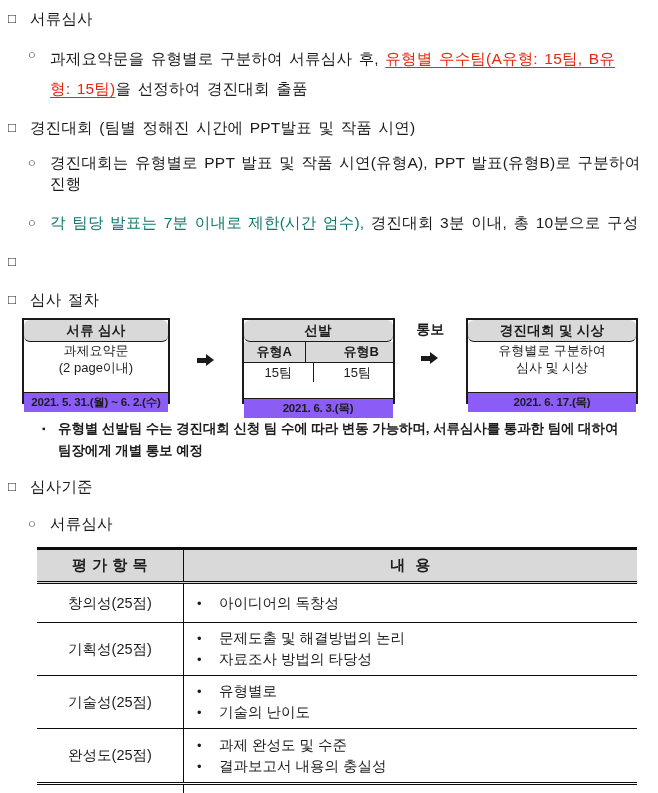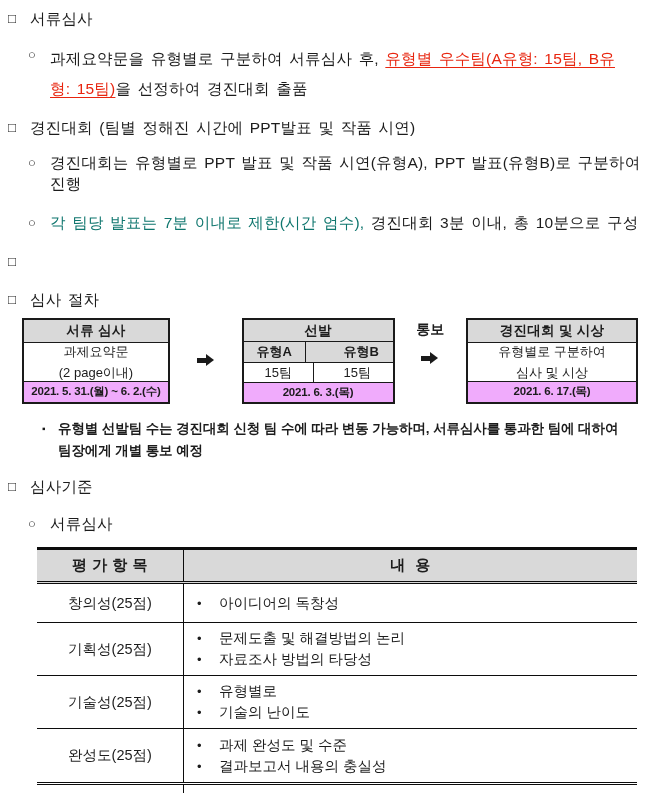--- a/index.html
+++ b/index.html
@@ -23,24 +23,24 @@
   #p1{margin-top:15px;}
   #h2{margin-top:13px;}
   #p2{margin-top:14px;}
   #p3{margin-top:18px;}
   #h3{margin-top:18px;}
   #h4{margin-top:17px;}
   
   .diagram{margin:8px 0 0 22px;width:616px;height:86px;display:flex;align-items:stretch;}
   .dbox{border:2px solid #1a1a1a;display:flex;flex-direction:column;box-sizing:border-box;background:#fff;}
   .dbox .dhead{background:#d9d9d9;border-bottom:1px solid #1a1a1a;font-weight:bold;font-size:13.5px;
-    text-align:center;line-height:21px;height:22px;letter-spacing:.3px;}
-  .dbox .dfoot{background:#f0abfc;border-top:1px solid #1a1a1a;font-weight:bold;font-size:11.5px;
-    text-align:center;line-height:19px;height:20px;letter-spacing:-.2px;}
-  .dbox .dbody{flex:1;display:flex;flex-direction:column;justify-content:space-between;text-align:center;
+    text-align:center;line-height:21px;height:22px;letter-spacing:.3px;border-radius:6px;}
+  .dbox .dfoot{background:#8b5cf6;border-top:1px solid #1a1a1a;font-weight:bold;font-size:11.5px;
+    text-align:center;line-height:19px;height:20px;letter-spacing:-.2px;margin-top:16px;}
+  .dbox .dbody{flex:1;display:flex;flex-direction:column;justify-content:flex-end;text-align:center;
     font-size:13px;line-height:17px;}
   .box1{width:148px;}
   .box2{width:153px;}
   .box3{width:172px;}
   .box2 .typerow{display:flex;background:#d9d9d9;border-bottom:1px solid #1a1a1a;font-weight:bold;
     font-size:13px;text-align:center;line-height:20px;height:21px;gap:24px;}
   .box2 .valrow{display:flex;font-size:13px;text-align:center;line-height:19px;flex:1;align-items:center;gap:8px;}
   .box2 .cA{width:50%;border-right:1px solid #1a1a1a;box-sizing:border-box;}
   .box2 .cB{width:50%;}
   .dgap{flex:1;display:flex;flex-direction:column;align-items:center;}

